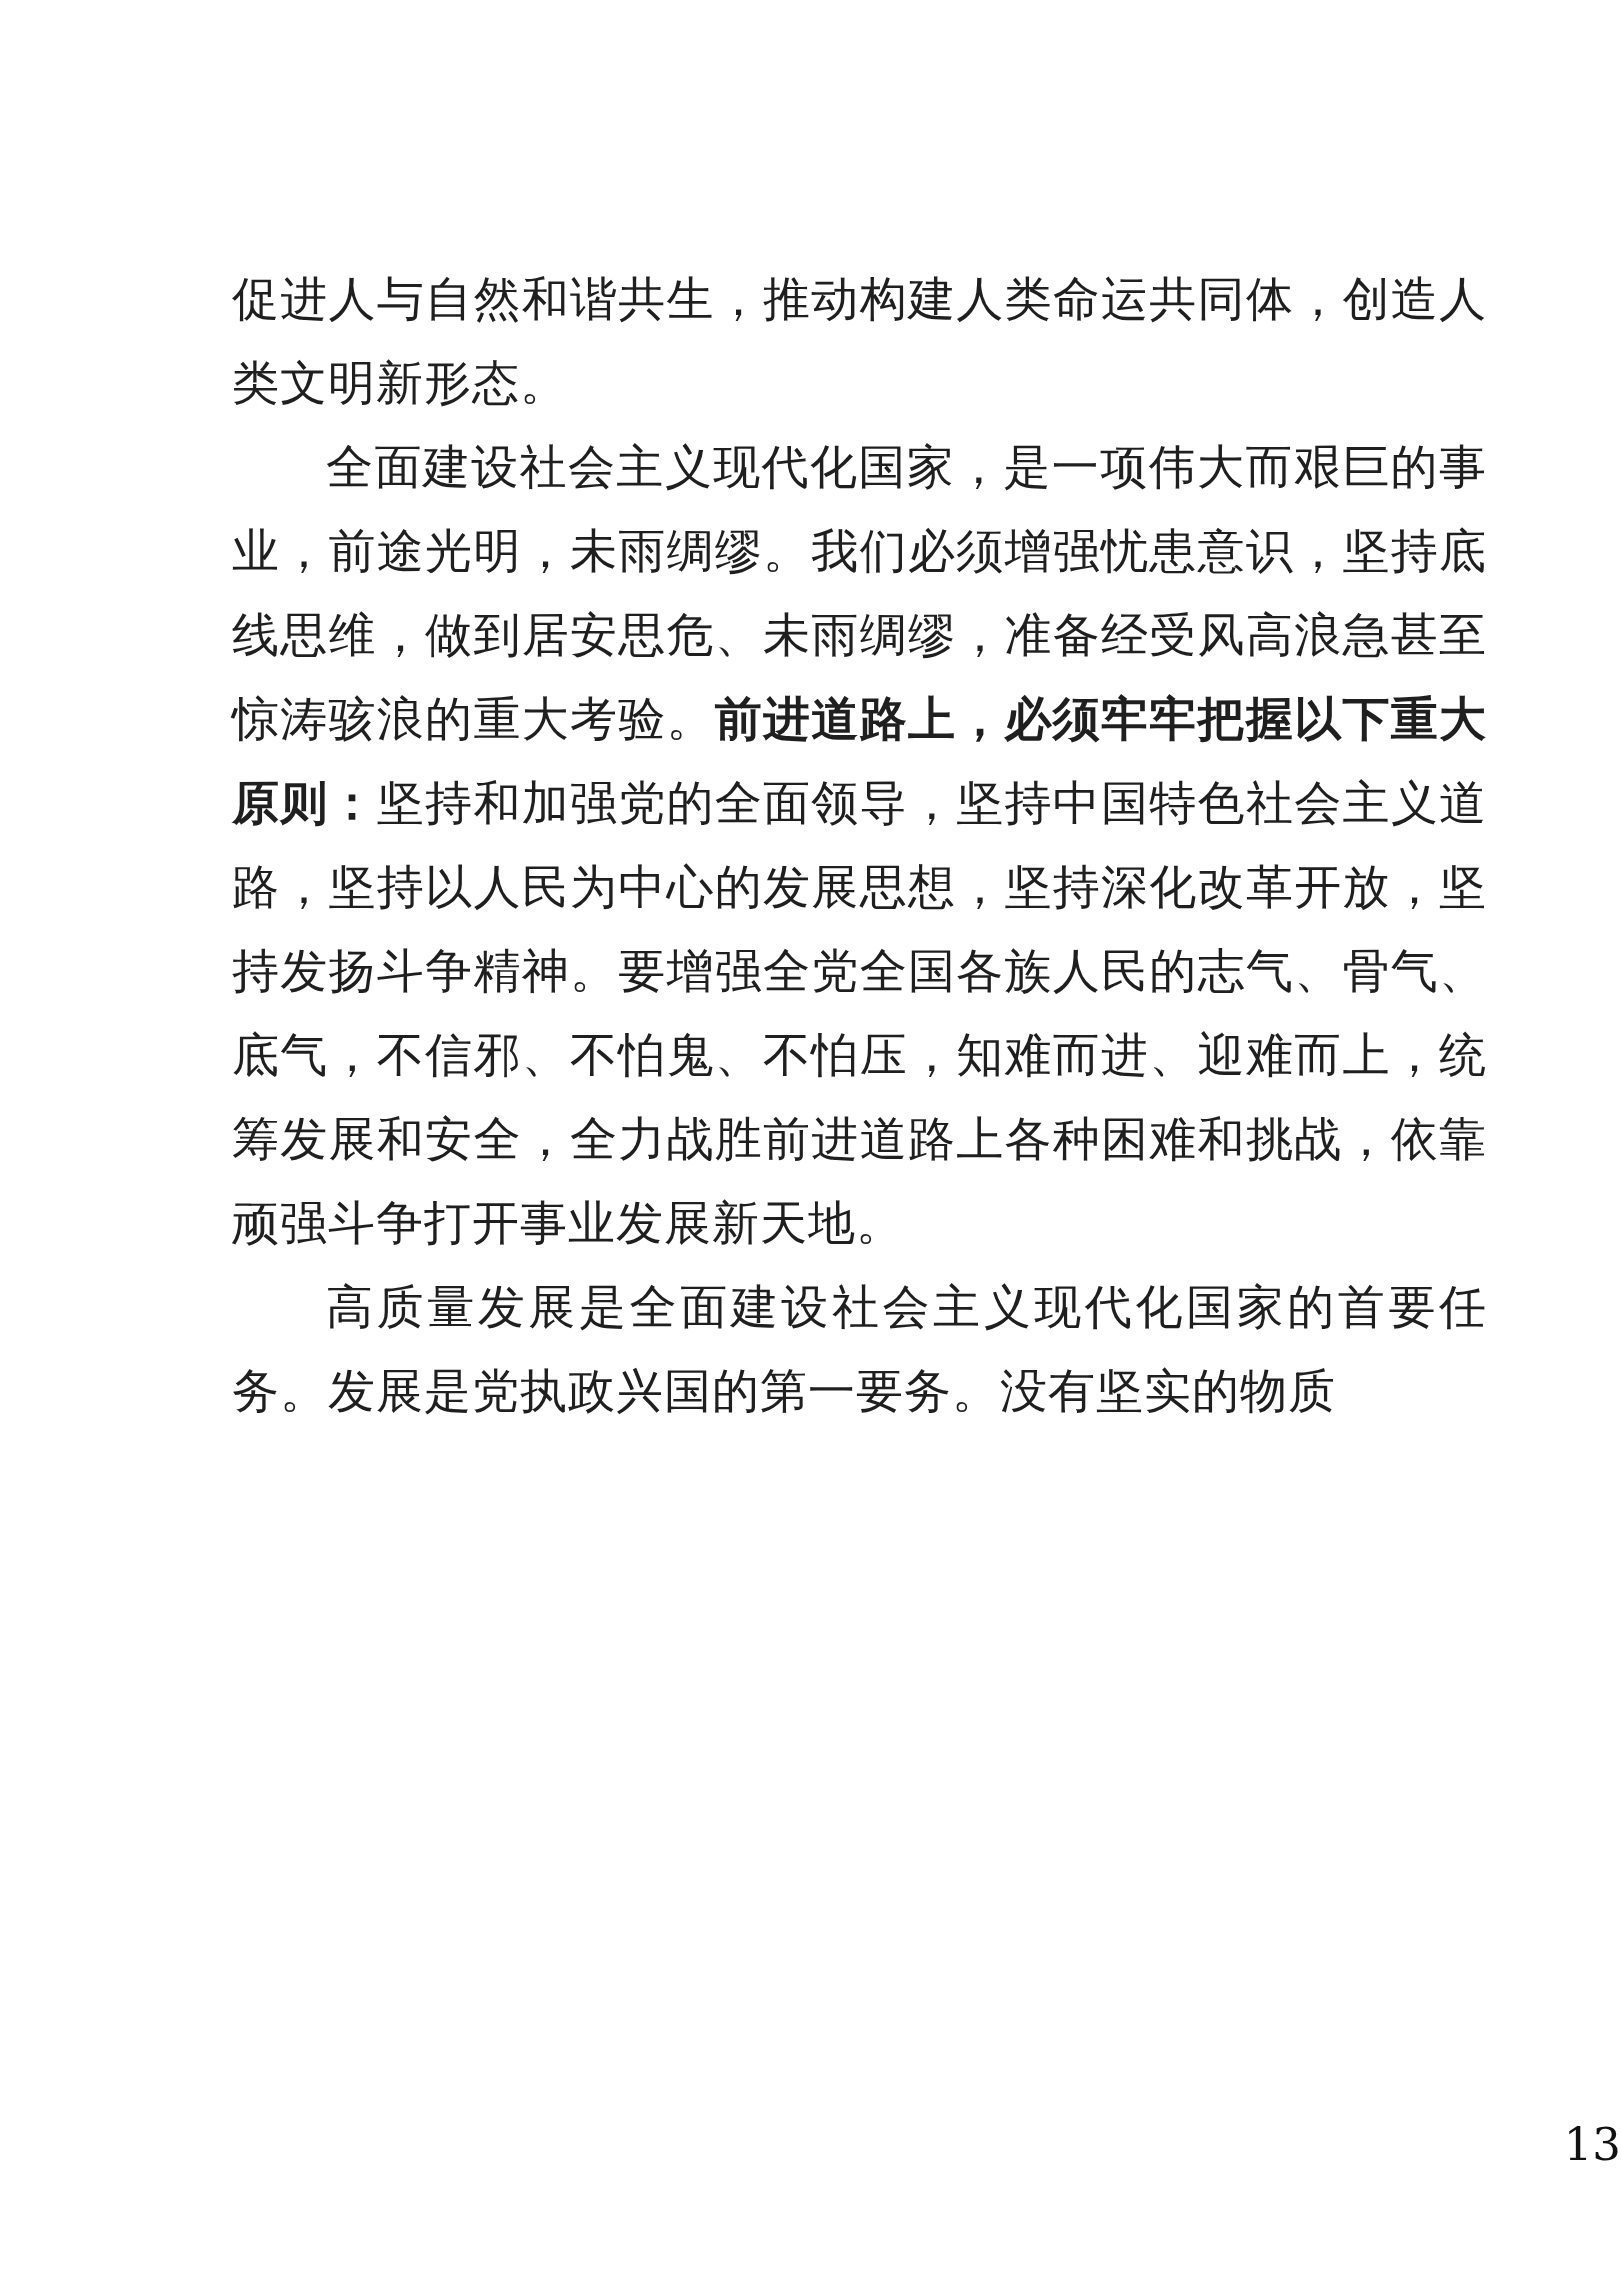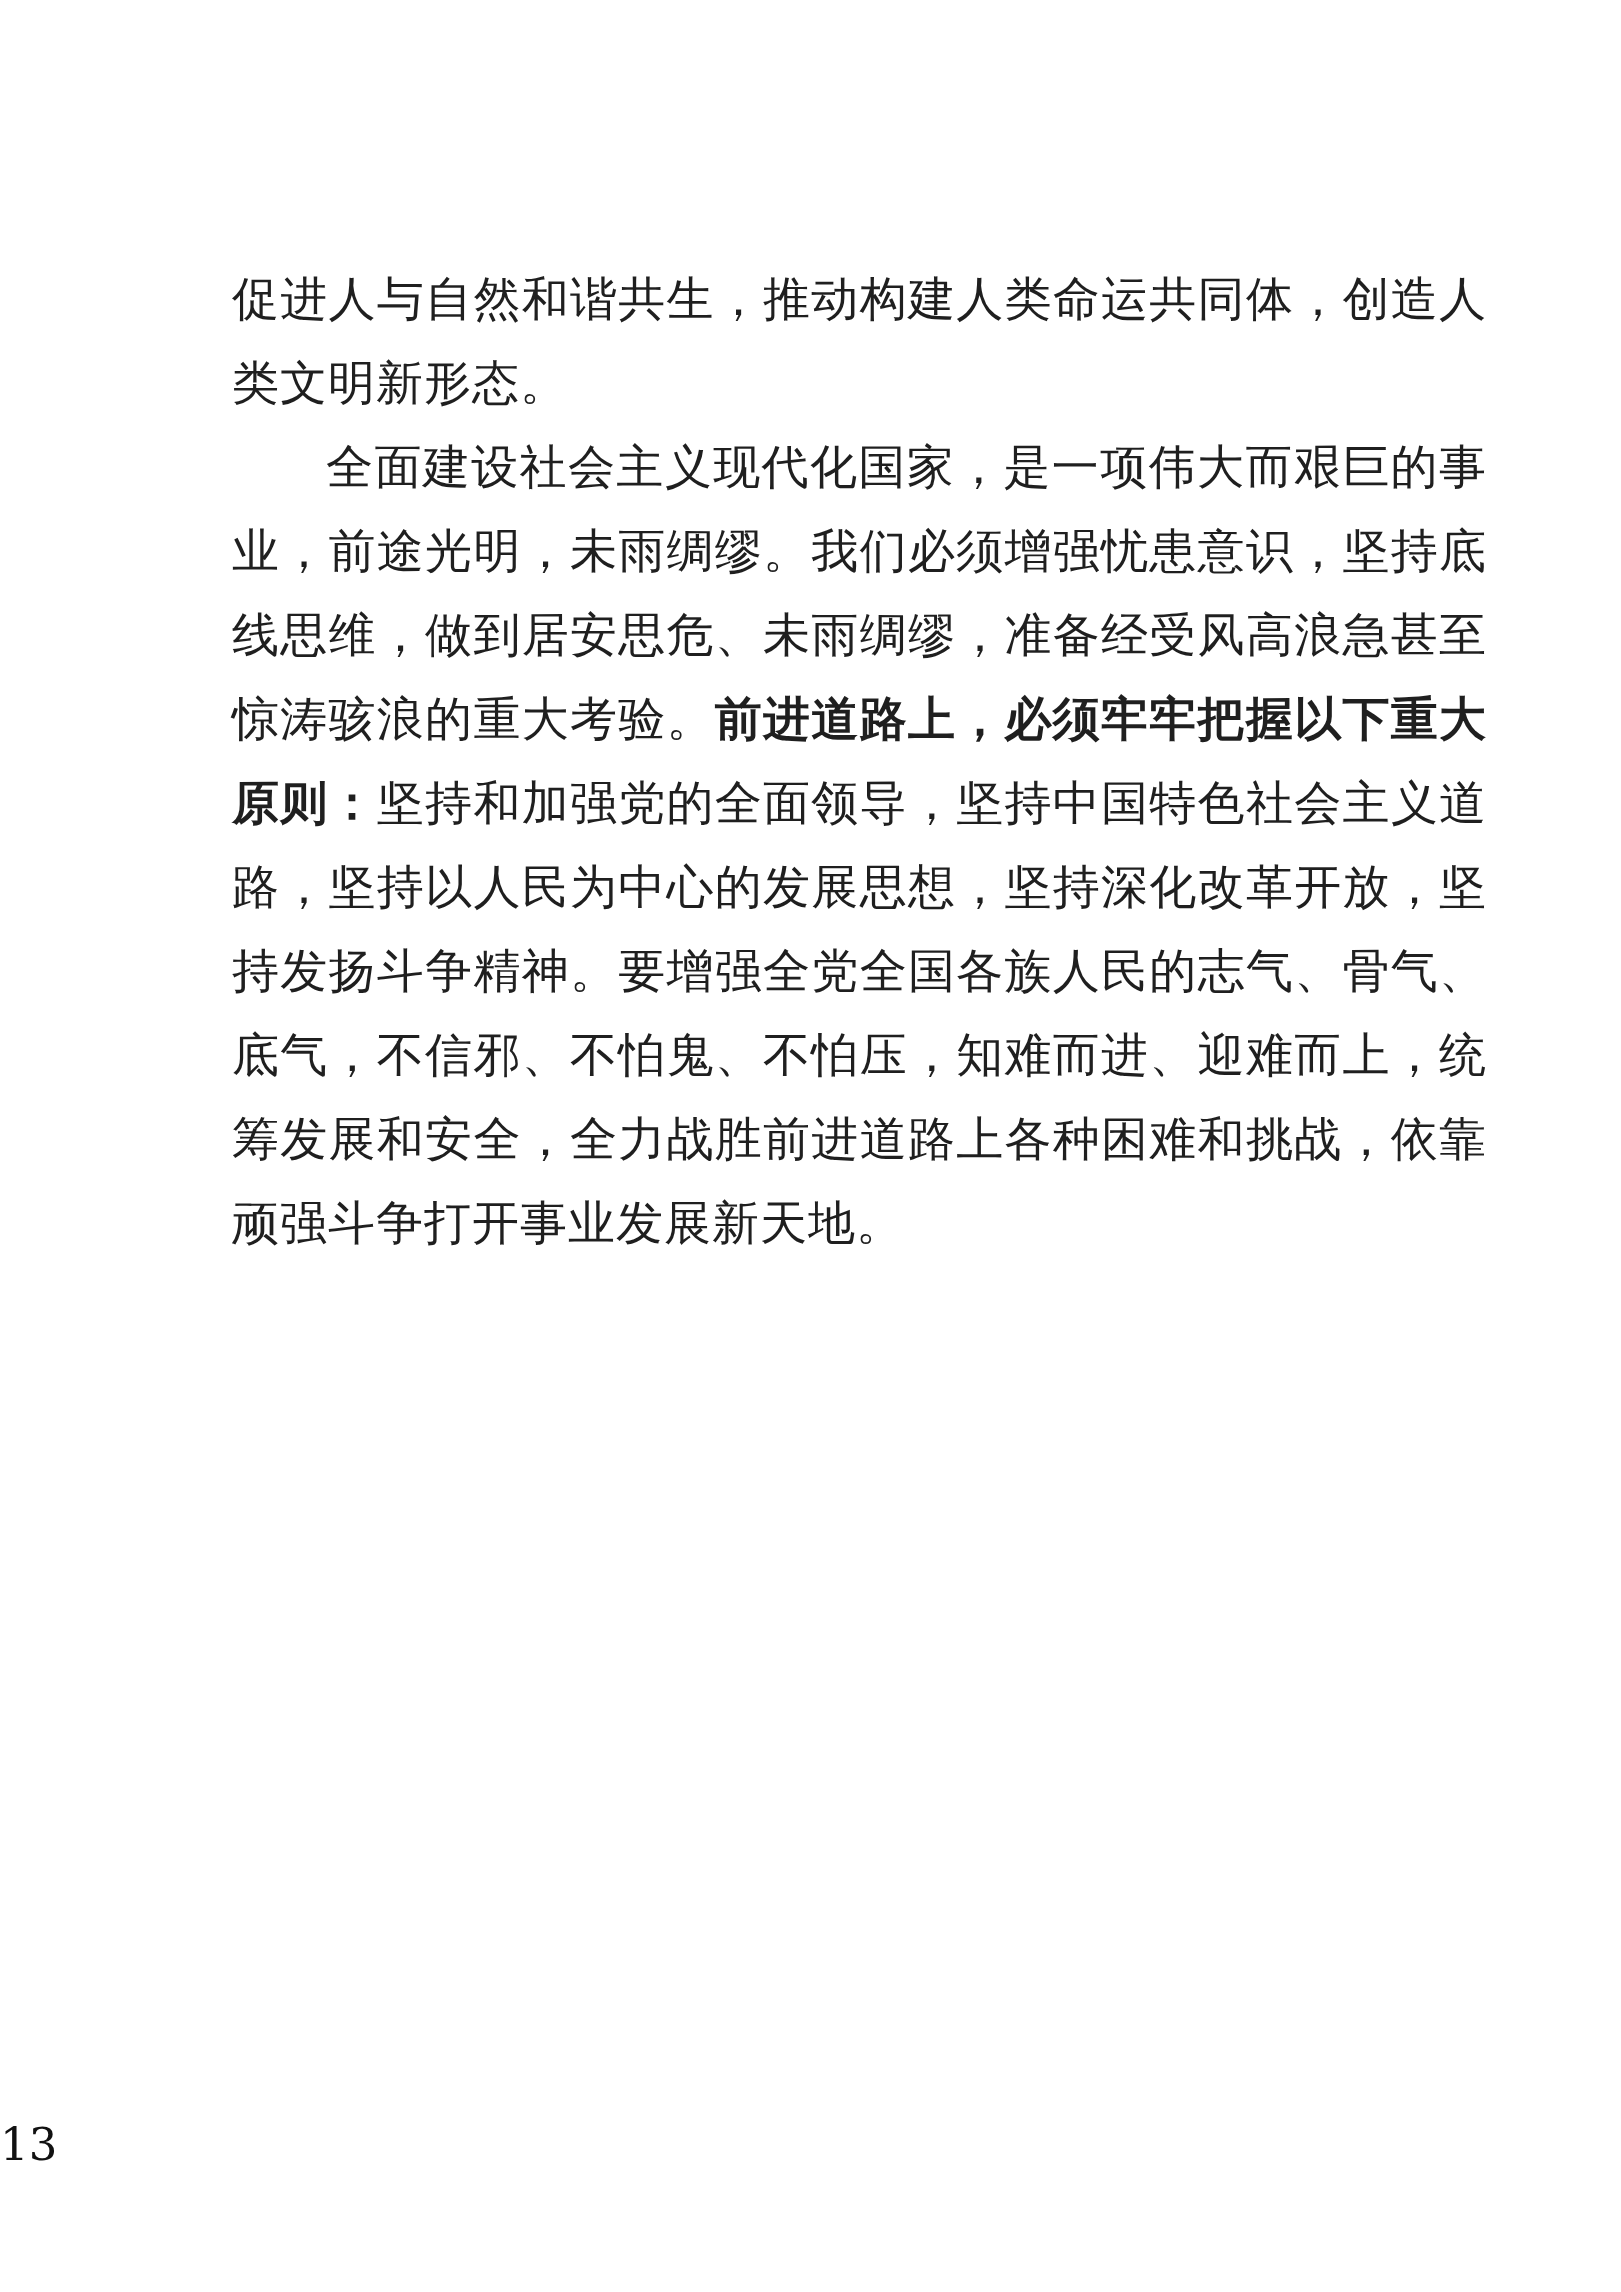--- a/index.html
+++ b/index.html
@@ -35,21 +35,21 @@
   .para.no-indent { text-indent: 0; }
   .run-bold {
     font-family: "DejaVu Sans", sans-serif;
     font-weight: 700;
   }
   .page-footer {
     position: absolute;
     left: 0;
     top: 2115px;
     width: 100%;
-    text-align: left;
+    text-align: right;
   }
   .page-number {
     display: inline-block;
     font-size: 45px;
     line-height: 59px;
     font-family: "DejaVu Serif", serif;
     color: #111111;
   }
 </style>
 </head>
@@ -62,20 +62,23 @@
     <p class="para no-indent">
       <span class="run">促进人与自然和谐共生，推动构建人类命运共同体，创造人类文明新形态。</span>
     </p>
 
 
     <p class="para">
       <span class="run">全面建设社会主义现代化国家，是一项伟大而艰巨的事业，前途光明，未雨绸缪。我们必须增强忧患意识，坚持底线思维，做到居安思危、未雨绸缪，准备经受风高浪急甚至惊涛骇浪的重大考验。</span><span class="run run-bold">前进道路上，必须牢牢把握以下重大原则：</span><span class="run">坚持和加强党的全面领导，坚持中国特色社会主义道路，坚持以人民为中心的发展思想，坚持深化改革开放，坚持发扬斗争精神。要增强全党全国各族人民的志气、骨气、底气，不信邪、不怕鬼、不怕压，知难而进、迎难而上，统筹发展和安全，全力战胜前进道路上各种困难和挑战，依靠顽强斗争打开事业发展新天地。</span>
     </p>
 
 
+    <p class="para">
+      <span class="run">高质量发展是全面建设社会主义现代化国家的首要任务。发展是党执政兴国的第一要务。没有坚实的物质</span>
+    </p>
 
   </main>
 
   <footer class="page-footer">
     <span class="page-number">13</span>
   </footer>
 
 </div>
 
 

